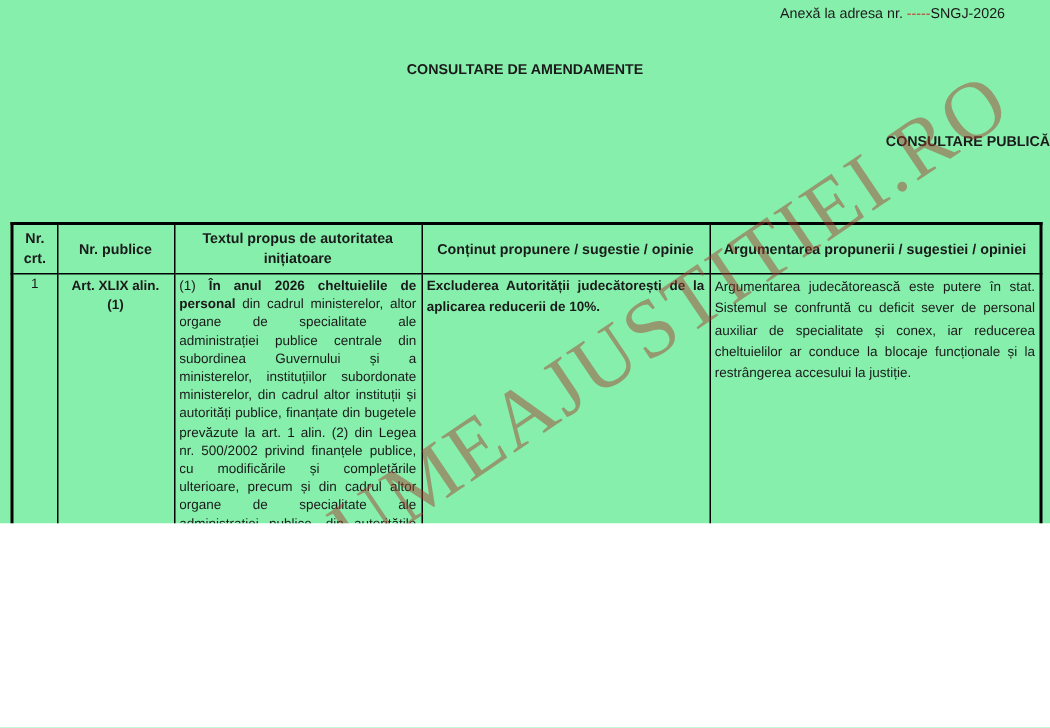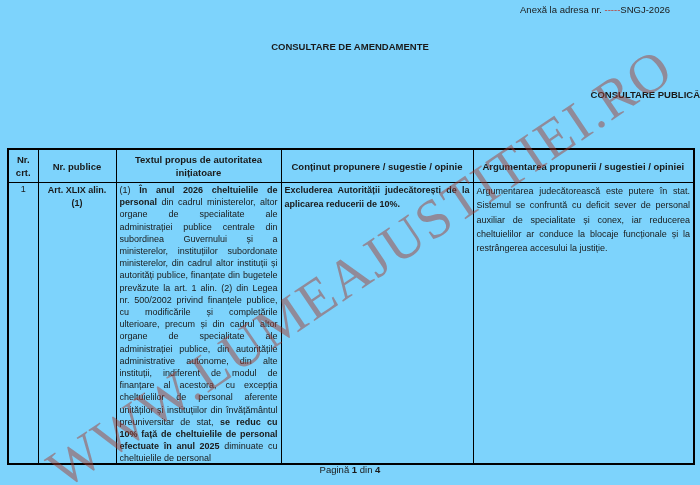--- a/index.html
+++ b/index.html
@@ -1,19 +1,19 @@
 <!DOCTYPE html>
 <html><head>
 <meta charset="utf-8">
 <style>
   html,body{margin:0;padding:0;background:#ffffff;}
   .page{
     position:relative;
-    width:700px;height:485px;
-    background:#7dd3fc;
+    width:700px;height:349px;
+    background:#86efac;
     font-family:"Liberation Sans", sans-serif;
     color:#1a1a1a;
     overflow:hidden;
   }
   .annex{
     position:absolute;top:4px;right:30px;
     font-size:9.5px;
   }
   .annex .red{color:#c0392b;}
   .doc-title{

